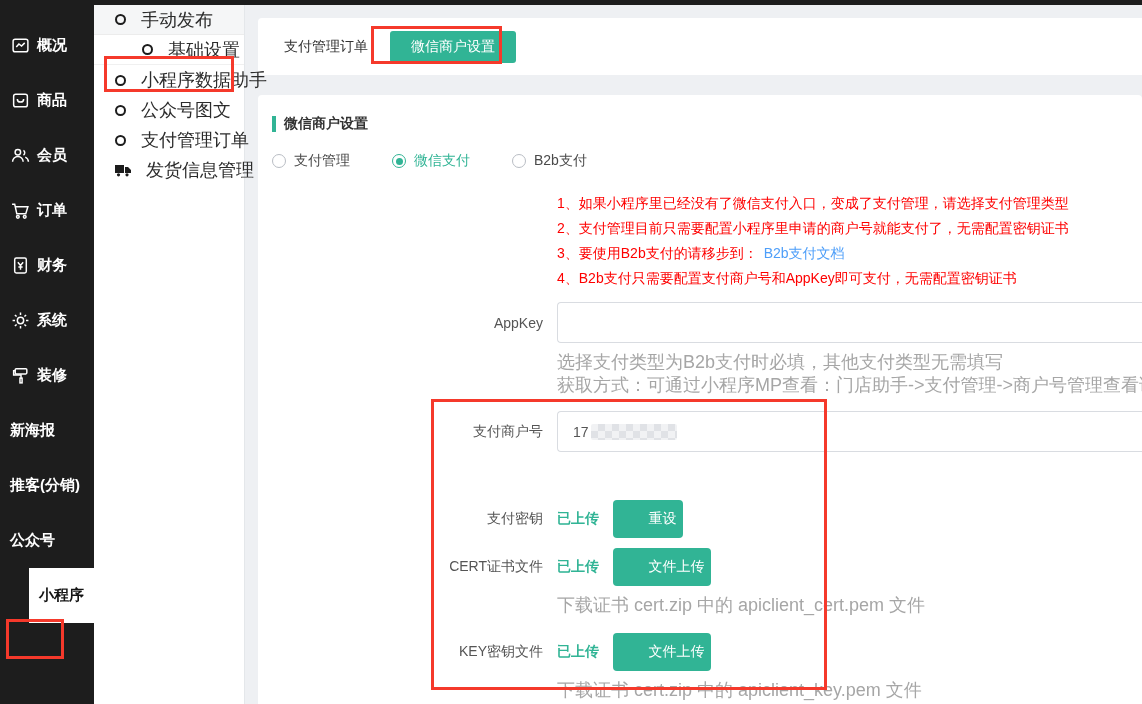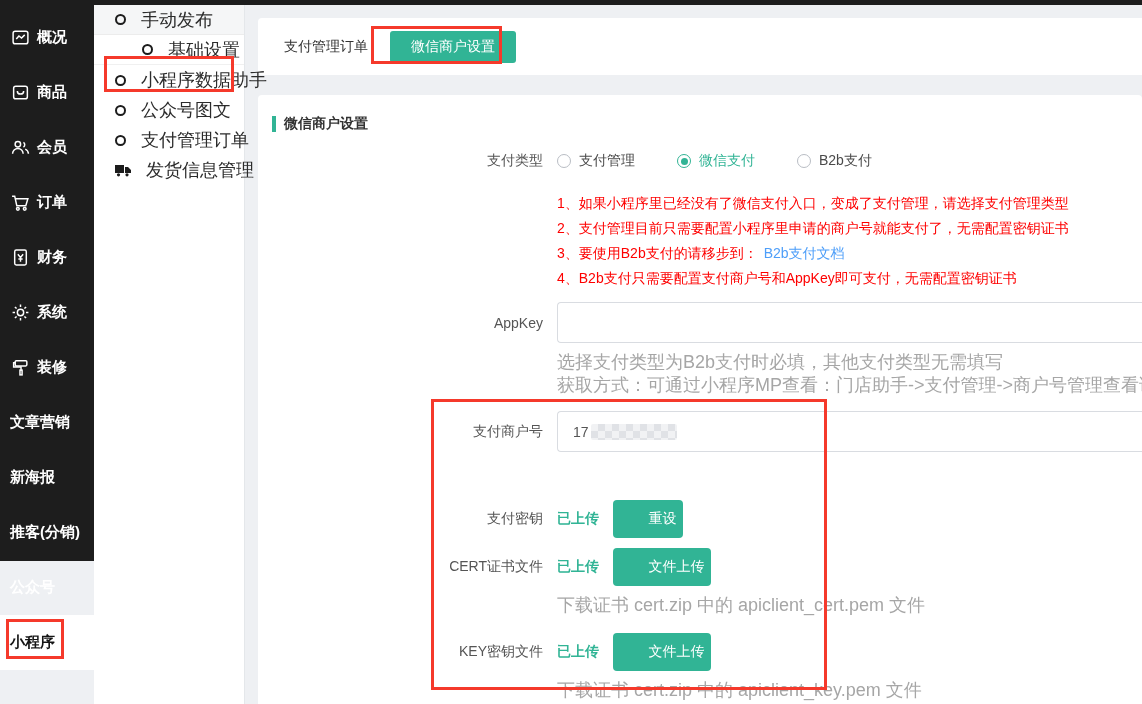--- a/index.html
+++ b/index.html
@@ -1,22 +1,22 @@
 <!DOCTYPE html>
 <html><head>
 <meta charset="utf-8">
 <style>
   * { margin:0; padding:0; box-sizing:border-box; }
   html,body { width:1142px; height:704px; overflow:hidden; }
   body { position:relative; font-family:"Liberation Sans","DejaVu Sans",sans-serif; background:#eef0f3; }
 
   
-  .dark-sidebar { position:absolute; left:0; top:0; width:94px; height:561px; background:#1d1d1d; z-index:5; padding-top:10px; }
+  .dark-sidebar { position:absolute; left:0; top:0; width:94px; height:704px; background:#1d1d1d; z-index:5; padding-top:18px; }
   .nav-item { height:55px; display:flex; align-items:center; padding-left:10px; gap:7px; color:#fff; font-size:15px; font-weight:bold; cursor:pointer; white-space:nowrap; }
-  .nav-item.selected { background:#fff; color:#141414; }
+  .nav-item.selected { background:#fff; color:#141414;margin-left:29px; }
   .nav-icon { width:20px; height:20px; display:flex; align-items:center; justify-content:center; flex:none; }
   .nav-icon svg { stroke:#fff; fill:none; stroke-width:1.4; }
 
   
   .sub-sidebar { position:absolute; left:94px; top:0; width:151px; height:704px; background:#fff; border-right:1px solid #e4e7ea; z-index:4; padding-top:5px; }
   .sub-item { height:30px; display:flex; align-items:center; padding-left:21px; gap:15px; font-size:18px; color:#2b2b2b; cursor:pointer; white-space:nowrap; }
   .sub-item.shaded { background:#f5f6f7; border-bottom:1px solid #ececec; }
   .sub-item.bordered { border-bottom:1px solid #f0f0f0;padding-left:48px; }
   .circle-icon { width:11px; height:11px; border:2px solid #1c1c1c; border-radius:50%; flex:none; }
   .truck-icon { flex:none; display:flex; }
@@ -132,23 +132,20 @@
     <span class="nav-icon">
       <svg width="19" height="19" viewBox="0 0 18 18">
           <rect x="4" y="2.5" width="11" height="5" rx="1"></rect>
           <path d="M4 4.5 h-1.5 v4 h7 v3"></path>
           <rect x="8.5" y="11.5" width="2" height="4.5"></rect>
         </svg>
     </span>
     <span>装修</span>
   </div>
   <div class="nav-item">
-    <span>文章营销</span>
-  </div>
-  <div class="nav-item">
     <span>新海报</span>
   </div>
   <div class="nav-item">
     <span>推客(分销)</span>
   </div>
   <div class="nav-item">
     <span>公众号</span>
   </div>
   <div class="nav-item selected">
     <span>小程序</span>
@@ -196,21 +193,20 @@
 </div>
 
 <div class="card-form">
 
   <div class="section-header">
     <span class="section-bar" style="background: rgb(49, 180, 149);"></span>
     <span class="section-title">微信商户设置</span>
   </div>
 
   <div class="frow" style="top:52px; height:28px;">
-    <span class="flabel">支付类型</span>
     <span class="fctl">
       <span class="radio-opt">
         <span class="radio-circle">
             <span class="radio-dot"></span>
           </span>
         <span>支付管理</span>
       </span>
       <span class="radio-opt on" style="color: rgb(49, 180, 149);">
         <span class="radio-circle">
             <span class="radio-dot"></span>

